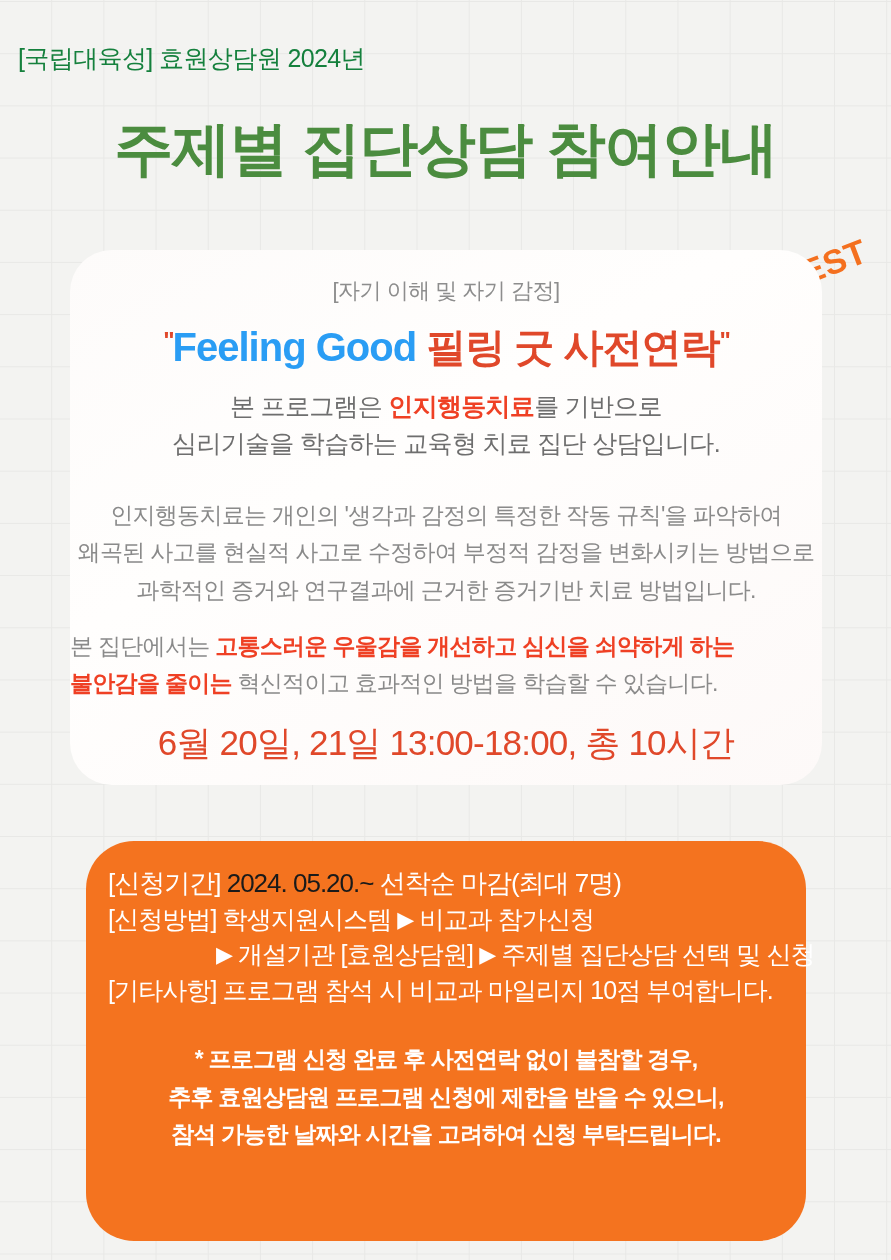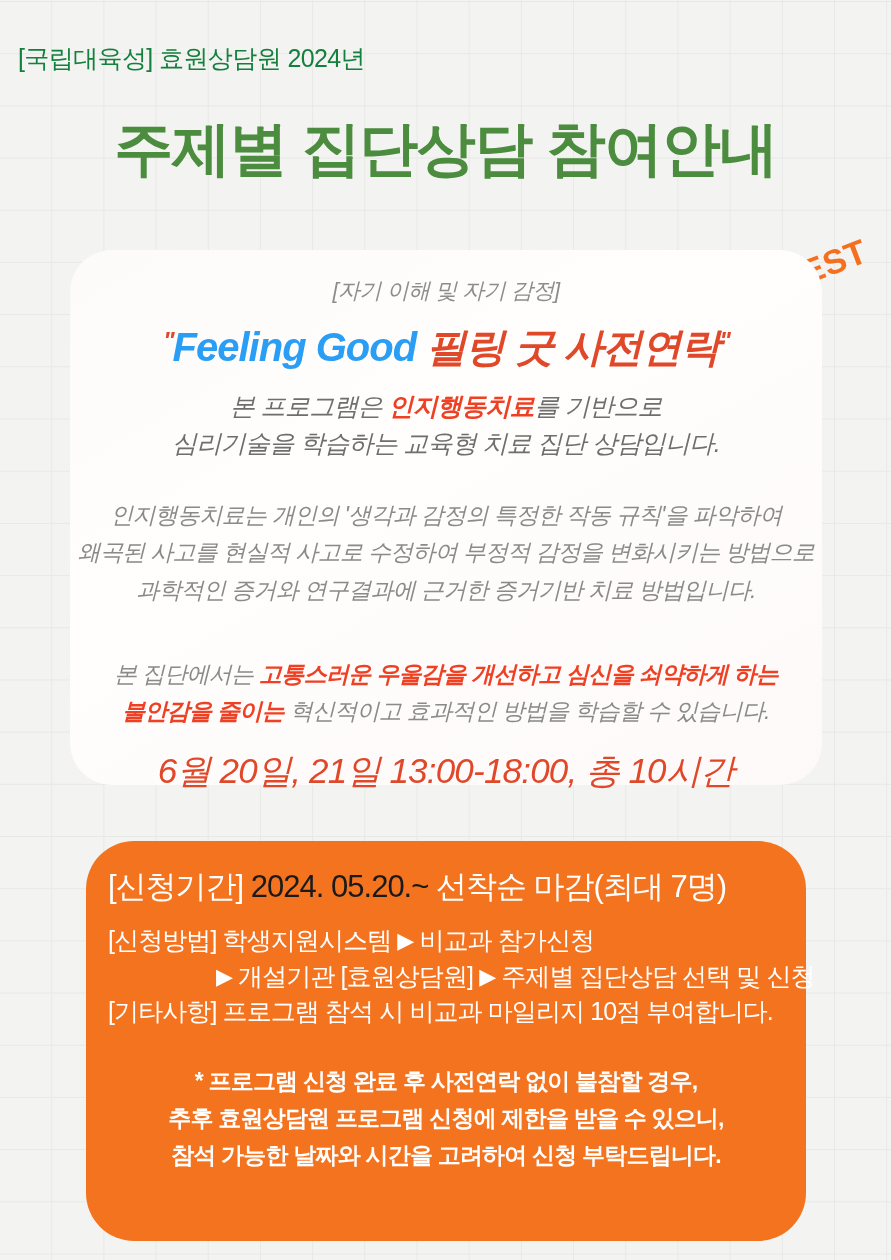--- a/index.html
+++ b/index.html
@@ -62,21 +62,20 @@
   
   .info-card {
     position: absolute;
     left: 70px;
     top: 250px;
     width: 752px;
     height: 535px;
     background: linear-gradient(150deg, #fdfbfa 0%, #fffefd 40%, #fdf9f8 100%);
     border-radius: 42px;
     padding-top: 18px;
-    font-style: italic;
   }
 
   .card-eyebrow {
     text-align: center;
     font-size: 22px;
     color: #8d8d8d;
     letter-spacing: -0.5px;
     margin-top: 8px;
   }
 
@@ -113,26 +112,25 @@
   .body-para {
     text-align: center;
     font-size: 23px;
     color: #8a8a8a;
     letter-spacing: -0.7px;
     line-height: 1.62;
     margin-top: 36px;
   }
 
   .benefit-para {
-    text-align: center;
     font-size: 23px;
     color: #8a8a8a;
     letter-spacing: -0.7px;
     line-height: 1.62;
-    margin-top: 47px;
+    margin-top: 19px;
   }
   .benefit-para .hl {
     color: #ef4024;
     font-weight: bold;
   }
 
   .sched-label {
     text-align: center;
     font-size: 22px;
     color: #e0563a;
@@ -161,23 +159,23 @@
     color: #ffffff;
   }
 
   .apply-line {
     font-size: 25px;
     letter-spacing: -0.9px;
     line-height: 1.42;
     white-space: nowrap;
   }
   .apply-line.period {
-    font-size: 31px;
+    font-size: 26px;
     letter-spacing: -1px;
-    margin-bottom: 14px;
+    margin-bottom: 0;
   }
   .apply-line.period .date {
     color: #1a1a1a;
   }
   .apply-line.indent {
     padding-left: 108px;
   }
   .apply-line .arrow {
     font-size: 22px;
     vertical-align: 1px;

